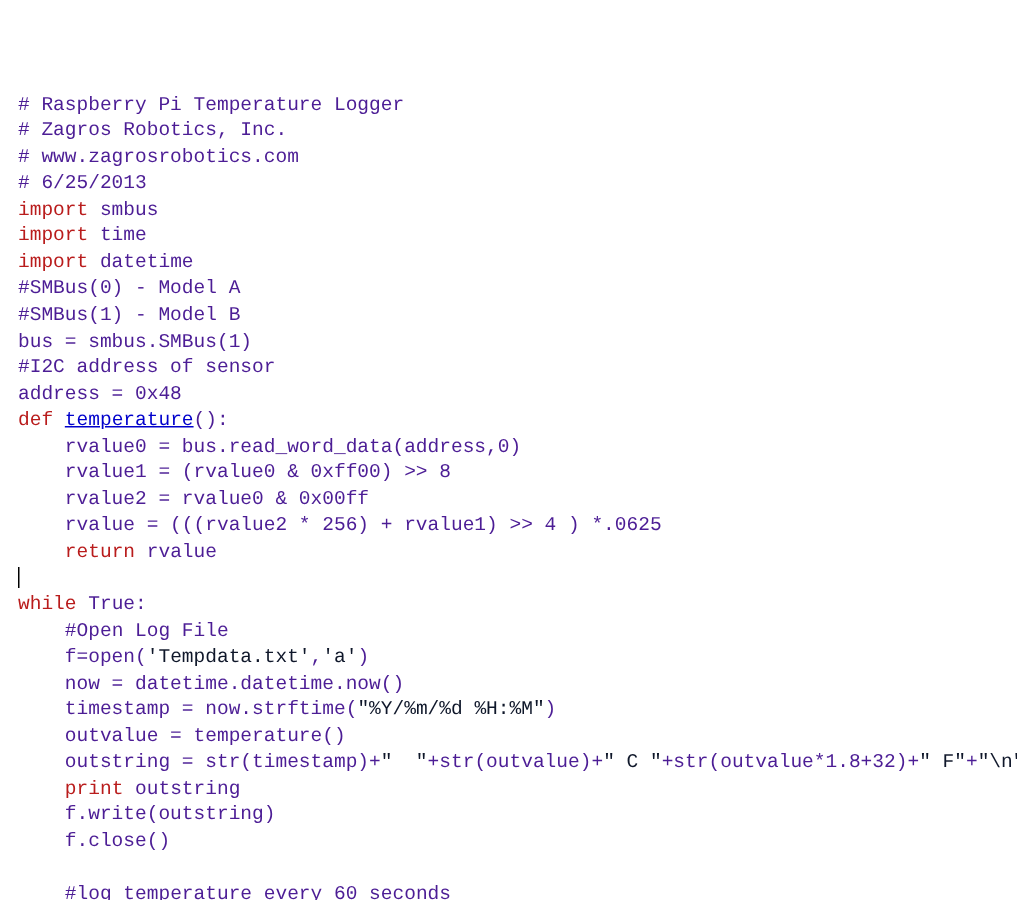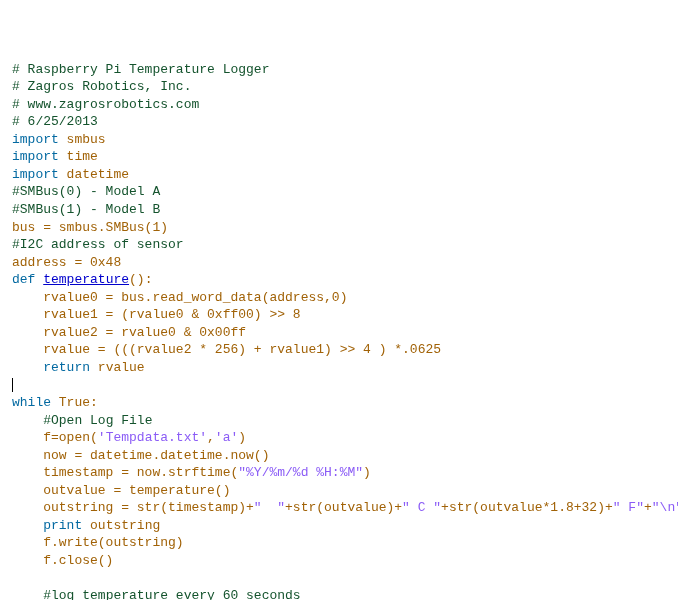--- a/index.html
+++ b/index.html
@@ -7,25 +7,25 @@
     padding: 8px 12px;
     font-family: "Courier New", Courier, monospace;
     font-size: 13px;
     line-height: 1.35;
     background: #ffffff;
     color: #000000;
     white-space: pre;
     width: 678px;
     box-sizing: border-box;
   }
-  .c  { color: #14532d; } 
-  .k  { color: #0369a1; } 
+  .c  { color: #4c1d95; } 
+  .k  { color: #b91c1c; } 
   .f  { color: #0000cc; text-decoration: underline; } 
-  .s  { color: #8b5cf6; } 
-  .n  { color: #a16207; } 
+  .s  { color: #0f172a; } 
+  .n  { color: #4c1d95; } 
   .cursor {
     display: inline-block;
     width: 1px;
     height: 14px;
     background: #000;
     vertical-align: text-bottom;
   }
 </style>
 </head>
 <body>

